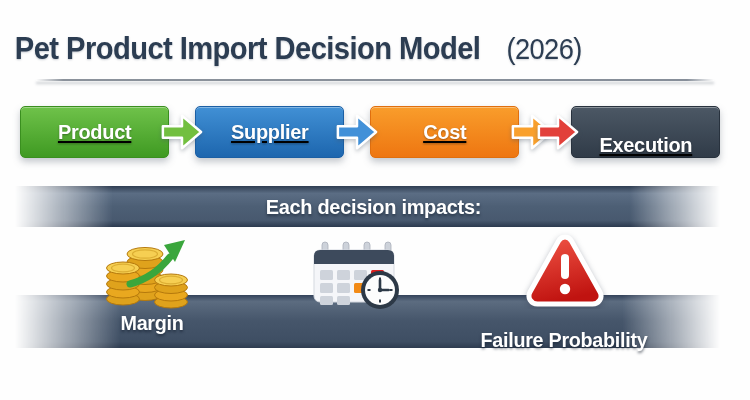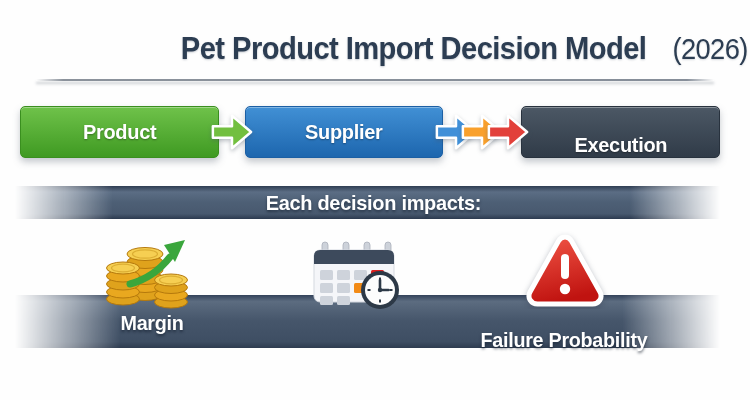--- a/index.html
+++ b/index.html
@@ -4,60 +4,60 @@
 <style>
   html,body{margin:0;padding:0;background:#e9e9e9;}
   .canvas{
     position:relative;width:750px;height:400px;margin:0 auto;
     background:#fefefe;overflow:hidden;
     font-family:"Liberation Sans","DejaVu Sans",sans-serif;
   }
   
   .title{
     position:absolute;top:31px;left:0;width:100%;
-    text-align:right;color:#2c3d52;white-space:nowrap;
+    text-align:left;color:#2c3d52;white-space:nowrap;
   }
   .title .t-main{
     display:inline-block;font-size:31px;font-weight:700;letter-spacing:-0.6px;
     transform:scaleX(0.94);transform-origin:center;
     text-shadow:0 1px 2px rgba(44,60,82,0.25);
   }
   .title .t-year{
     display:inline-block;font-size:29px;font-weight:400;letter-spacing:-0.6px;
     transform:scaleX(0.94);margin-left:4px;
     text-shadow:0 1px 2px rgba(44,60,82,0.2);
   }
   .title-rule{
     position:absolute;top:79px;left:36px;right:36px;height:2px;
     background:linear-gradient(to right,rgba(139,146,155,0),#8b929b 4%,#868e99 96%,rgba(139,146,155,0));
     box-shadow:0 3px 3px rgba(120,128,138,0.4);
   }
   
   .flow{
     position:absolute;top:107px;left:20px;width:700px;height:50px;
-    display:flex;align-items:center;
+    display:flex;align-items:center;text-decoration:underline;
   }
   .flow-box{
     flex:1 1 0;height:50px;border-radius:5px;
     display:flex;align-items:center;justify-content:center;
     color:#ffffff;font-size:21px;font-weight:700;letter-spacing:-0.3px;
     border:1px solid rgba(0,0,0,0.18);
     box-shadow:inset 0 1px 0 rgba(255,255,255,0.35),0 4px 7px rgba(90,100,115,0.35);
     text-shadow:0 1px 2px rgba(0,0,0,0.35);
     position:relative;z-index:1;white-space:nowrap;
   }
   .flow-box .lbl{display:inline-block;transform:scaleX(0.95);}
   .flow-arrow{
     flex:0 0 auto;width:44px;height:44px;margin:0 -9px;position:relative;z-index:2;
     filter:drop-shadow(0 2px 2px rgba(70,80,95,0.35));
   }
   
   .band{position:absolute;left:0;right:0;}
   .band-impacts{
-    top:186px;height:33px;
+    top:186px;height:41px;
     background:linear-gradient(180deg,#2f3d52 0%,#5b6d84 18%,#4d5f75 50%,#48596f 84%,#2c3a4f 100%);
     -webkit-mask-image:linear-gradient(to right,transparent 2%,#000 15%,#000 84%,transparent 96%);
     mask-image:linear-gradient(to right,transparent 2%,#000 15%,#000 84%,transparent 96%);
     display:flex;align-items:center;justify-content:center;padding-left:32px;
   }
   .band-impacts .heading{
     display:inline-block;transform:translateX(-18px) scaleX(0.95);
     color:#ffffff;font-size:21px;font-weight:700;letter-spacing:-0.3px;
     text-shadow:0 2px 3px rgba(15,25,40,0.55);white-space:nowrap;
   }
@@ -99,20 +99,23 @@
     </div>
     <svg class="flow-arrow" viewBox="0 0 46 46">
       <polygon points="3,17 23,17 23,6 43,23 23,40 23,29 3,29" fill="#72bf3f" stroke="#ffffff" stroke-width="2.6" stroke-linejoin="round"></polygon>
     </svg>
     <div class="flow-box" style="background: linear-gradient(rgb(65, 144, 213), rgb(29, 102, 174)); border-color: rgb(27, 95, 164);">
       <span class="lbl">Supplier</span>
     </div>
     <svg class="flow-arrow" viewBox="0 0 46 46">
       <polygon points="3,17 23,17 23,6 43,23 23,40 23,29 3,29" fill="#4190d8" stroke="#ffffff" stroke-width="2.6" stroke-linejoin="round"></polygon>
     </svg>
+    <div class="flow-box" style="background: linear-gradient(rgb(249, 157, 43), rgb(238, 118, 17)); border-color: rgb(224, 111, 14);">
+      <span class="lbl">Cost</span>
+    </div>
     <svg class="flow-arrow" viewBox="0 0 46 46">
       <polygon points="3,17 23,17 23,6 43,23 23,40 23,29 3,29" fill="#f9a02c" stroke="#ffffff" stroke-width="2.6" stroke-linejoin="round"></polygon>
     </svg>
     <svg class="flow-arrow" viewBox="0 0 46 46">
       <polygon points="3,17 23,17 23,6 43,23 23,40 23,29 3,29" fill="#e2403a" stroke="#ffffff" stroke-width="2.6" stroke-linejoin="round"></polygon>
     </svg>
     <div class="flow-box" style="background: linear-gradient(rgb(76, 88, 101), rgb(48, 59, 72)); border-color: rgb(40, 50, 62); align-items: flex-end;">
       <span class="lbl">Execution</span>
     </div>
   </div>

